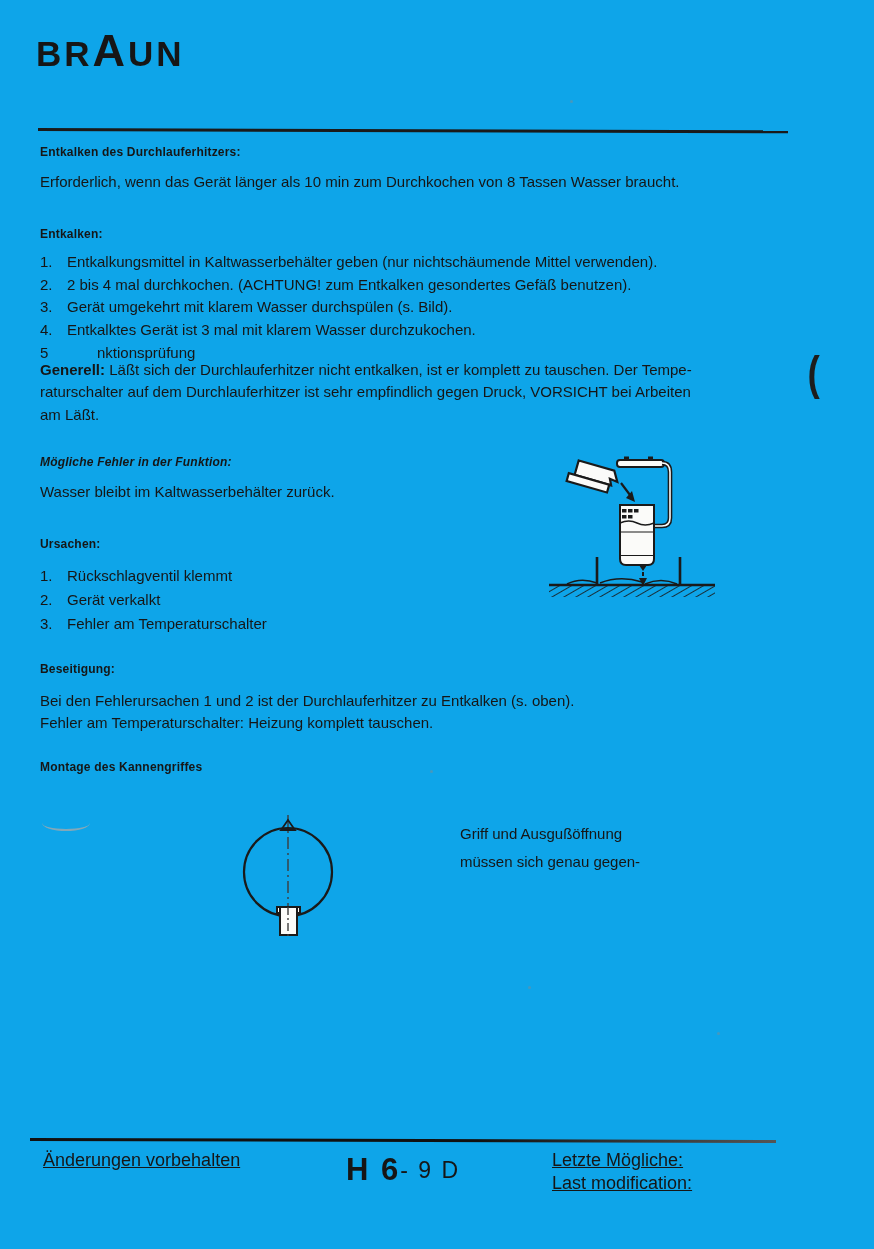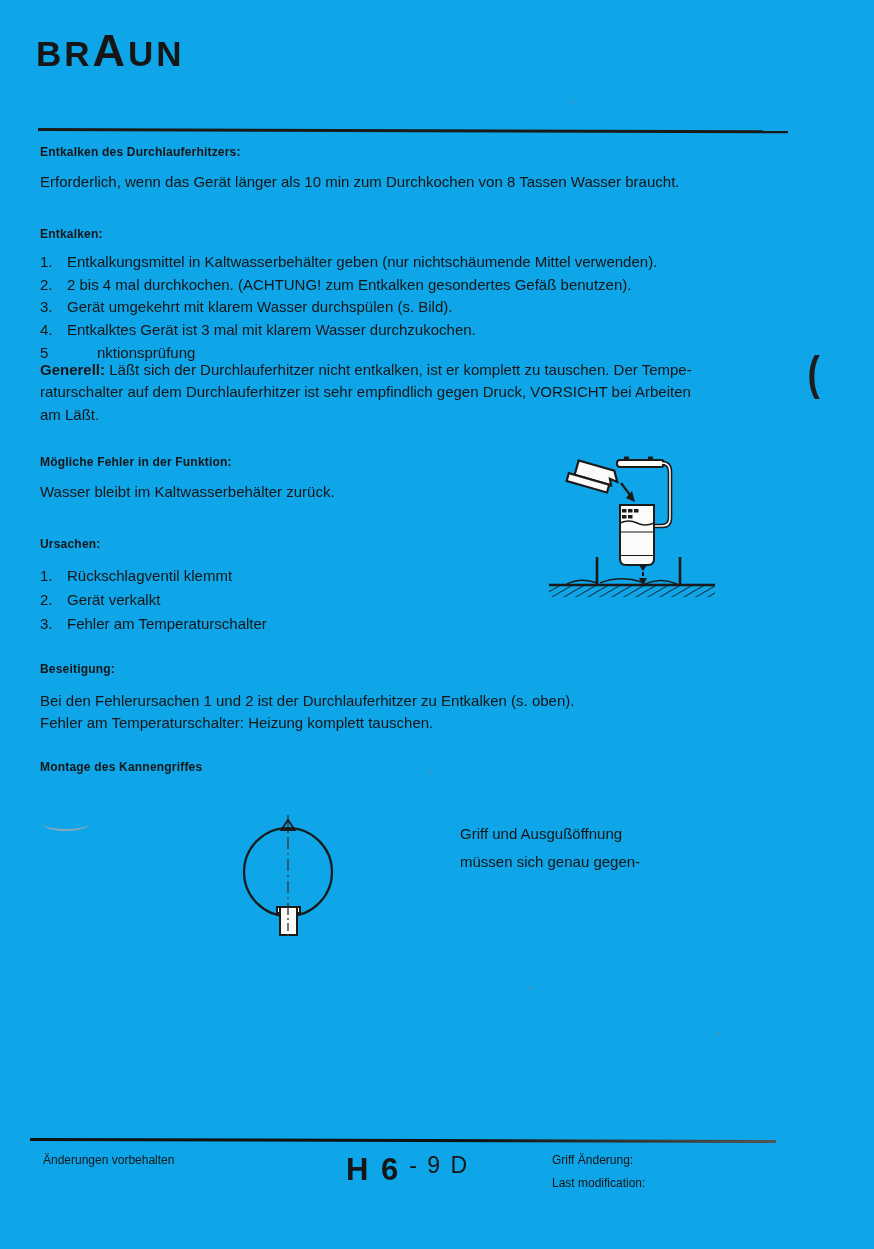--- a/index.html
+++ b/index.html
@@ -18,22 +18,22 @@
   .rule2 { left:30px; top:1138px; width:746px; transform:rotate(0.15deg);
            background:linear-gradient(to right,#111 60%,#555 100%); }
   h2 { font-size:12px; font-weight:bold; letter-spacing:0.2px; }
   .body-txt { font-size:15px; }
   .list .li { display:flex; line-height:22.7px; }
   .list .num { width:27px; flex:0 0 27px; }
   .list.causes .li { line-height:24px; }
   .li.gap .txt { padding-left:30px; }
   .para div { line-height:22.3px; }
   .caption div { line-height:28px; }
-  .footer-sm { font-size:12px; line-height:23px; }
-  .code-wrap { display:flex; align-items:flex-start; gap:9px; }
+  .footer-sm { font-size:18px; line-height:23px;text-decoration:underline; }
+  .code-wrap { display:flex; align-items:center; }
   .code-bold { font-size:31px; font-weight:bold; letter-spacing:2px; }
   .code-suffix { font-size:23px; letter-spacing:2px; }
   .artifact-paren { left:806px; top:346px; font-size:46px; font-weight:600;
                     transform:scaleX(0.8); color:#1d1d1d; }
   .artifact-arc { left:42px; top:815px; width:48px; height:16px;
                   border-bottom:2px solid #a9a9a9; border-radius:0 0 50% 50%; opacity:.75; }
   .speck { width:3px; height:3px; background:#8a8a8a; border-radius:50%; opacity:.45; }
   svg .ink { stroke:#1a1a1a; fill:none; }
 </style>
 </head>
@@ -75,21 +75,21 @@
   </div>
 
   <div class="abs body-txt para" style="left:40px; top:359px; width:790px;">
     <div><b>Generell:</b><span> Läßt sich der Durchlauferhitzer nicht entkalken, ist er komplett zu tauschen. Der Tempe-</span></div>
     <div>raturschalter auf dem Durchlauferhitzer ist sehr empfindlich gegen Druck, VORSICHT bei Arbeiten</div>
     <div>am Läßt.</div>
   </div>
 
   <div class="abs artifact-paren">(</div>
 
-  <h2 class="abs" style="left:40px; top:455px;">Mögliche Fehler in der Funktion:</h2>
+  <h2 class="abs" style="left:40px; top:455px;font-style:italic;">Mögliche Fehler in der Funktion:</h2>
   <div class="abs body-txt" style="left:40px; top:483px;">Wasser bleibt im Kaltwasserbehälter zurück.</div>
 
   <h2 class="abs" style="left:40px; top:537px;">Ursachen:</h2>
   <div class="abs body-txt list causes" style="left:40px; top:564px; width:420px;">
     <div class="li">
         <span class="num">1.</span>
         <span class="txt">Rückschlagventil klemmt</span>
       </div>
     <div class="li">
         <span class="num">2.</span>
@@ -192,17 +192,17 @@
 
   <div class="abs rule rule2"></div>
   <div class="abs footer-sm" style="left:43px; top:1149px;">
     <div>Änderungen vorbehalten</div>
   </div>
   <div class="abs code-wrap" style="left:346px; top:1152px;">
     <span class="code-bold">H 6</span>
     <span class="code-suffix">- 9 D</span>
   </div>
   <div class="abs footer-sm" style="left:552px; top:1149px;">
-    <div>Griff Änderung:</div>
+    <div>Letzte Mögliche:</div>
     <div>Last modification:</div>
   </div>
 
 </div>
 
 </body></html>

